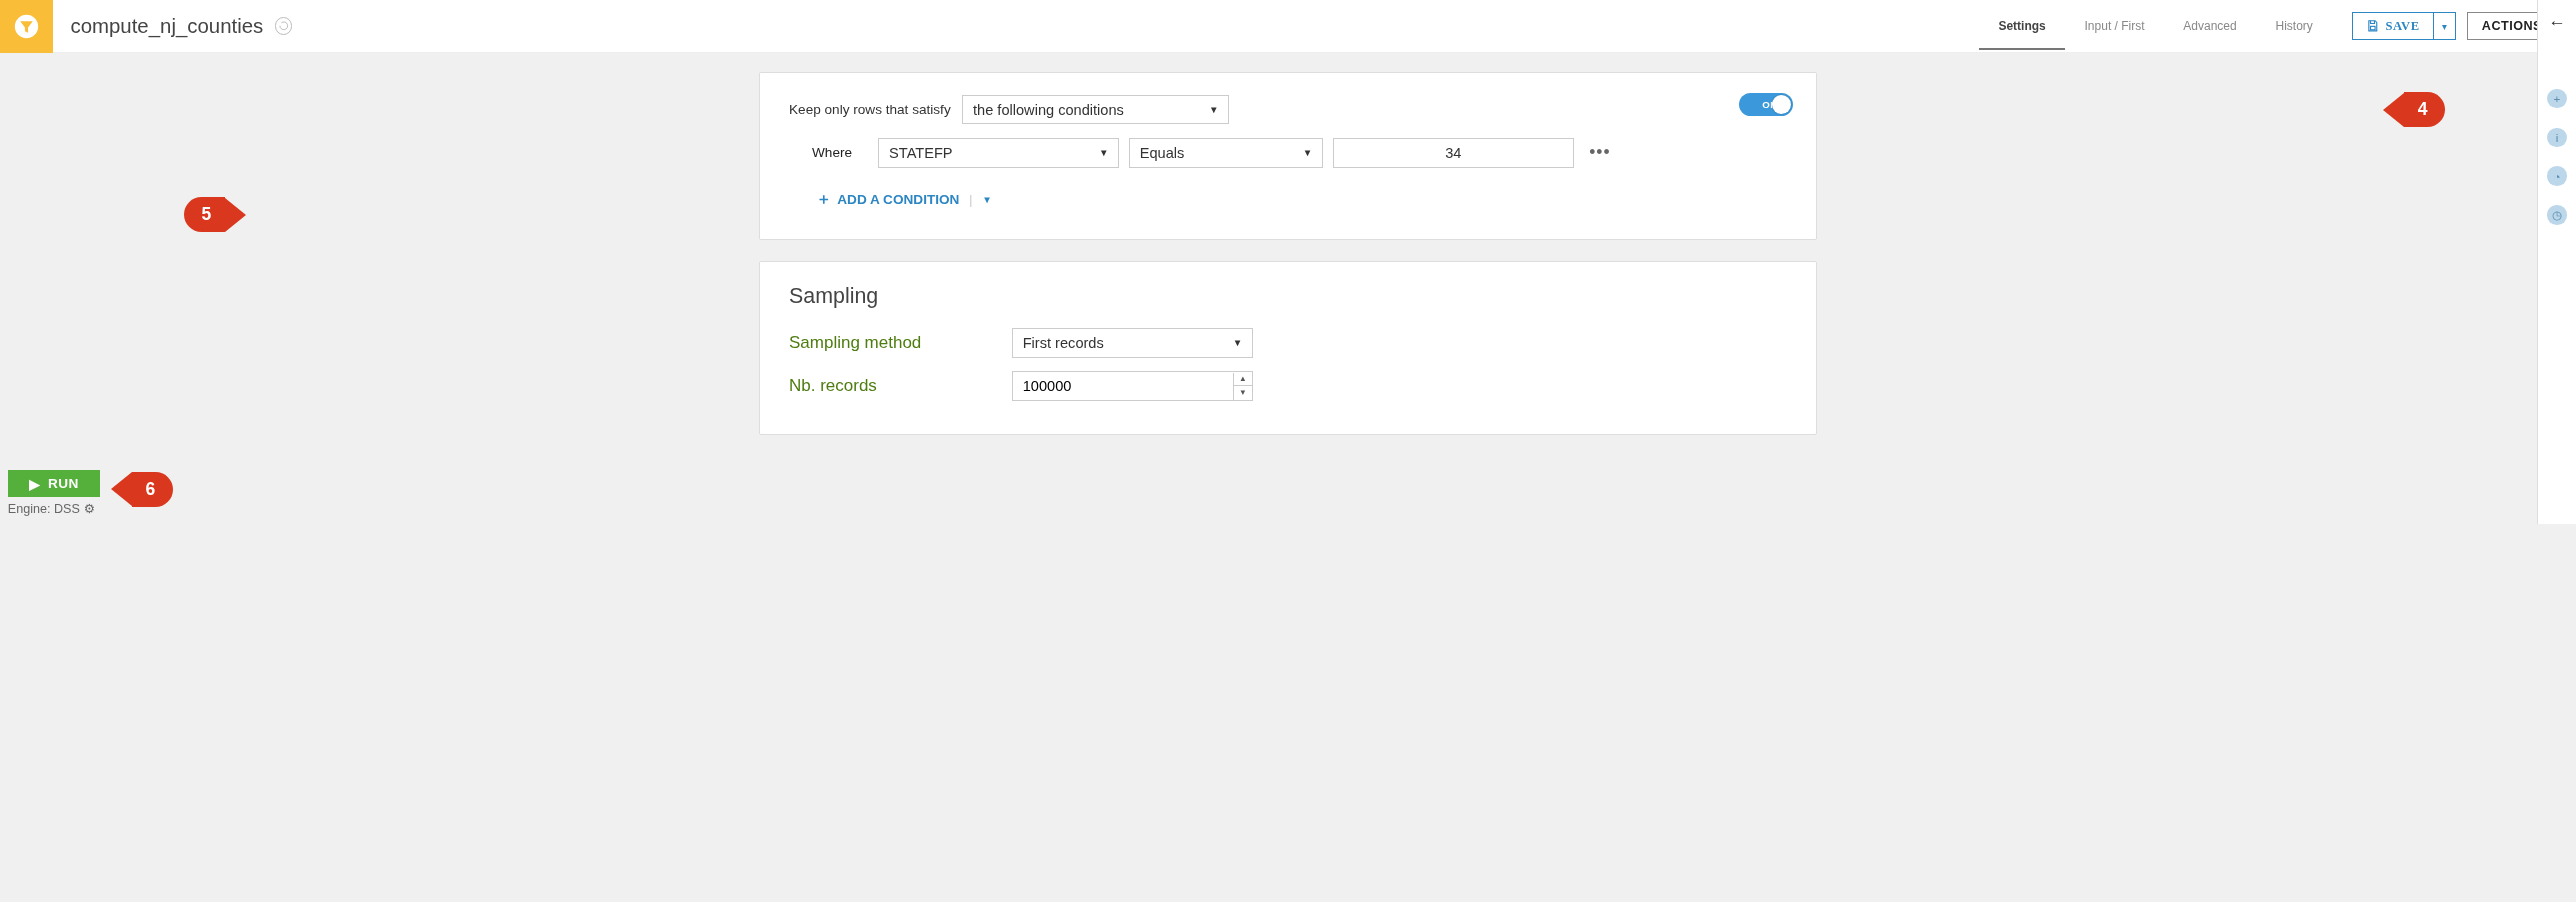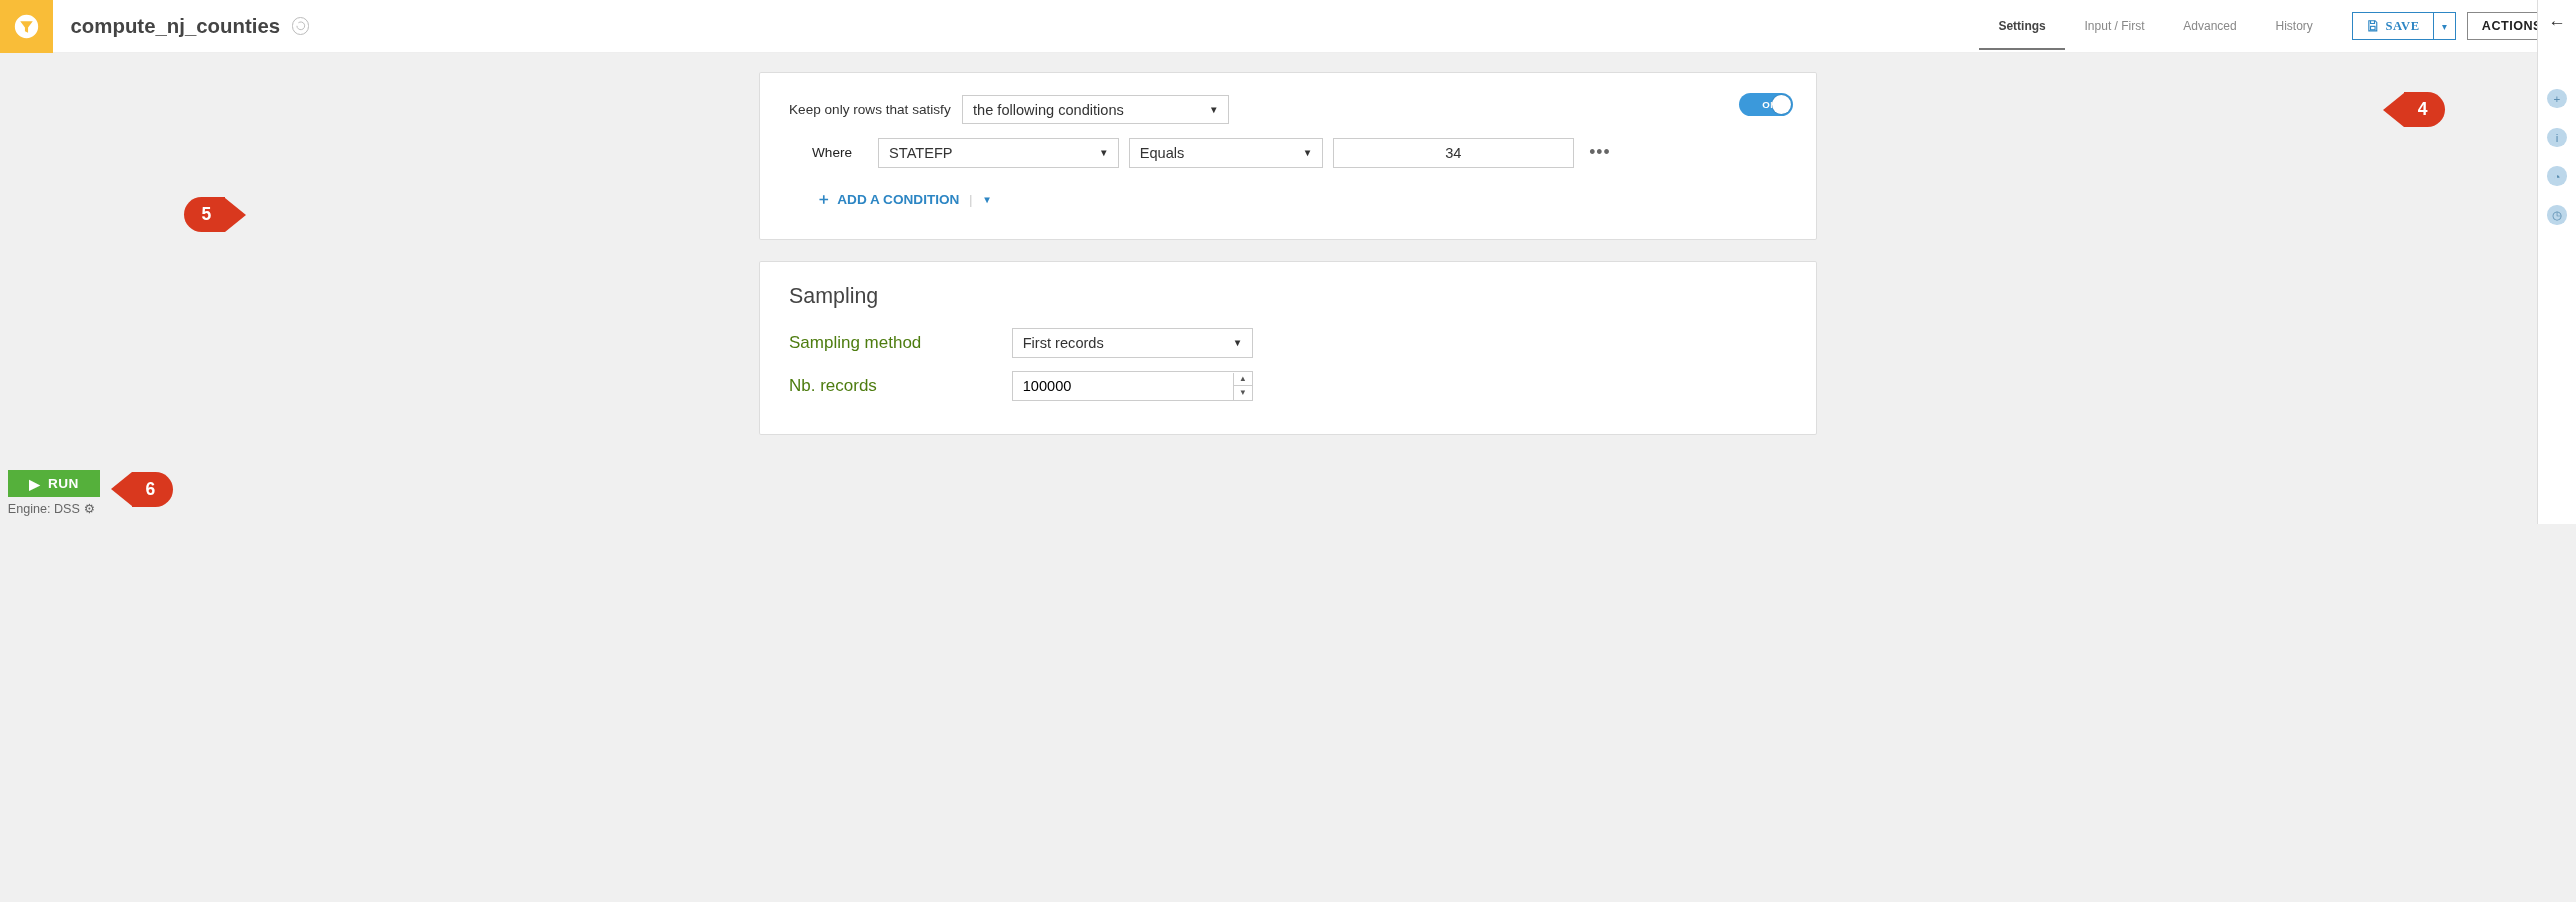--- a/index.html
+++ b/index.html
@@ -29,21 +29,21 @@
     height: 53px;
     background: #f9bd38;
     display: flex;
     align-items: center;
     justify-content: center;
     color: #fff;
   }
   .recipe-icon svg { width: 25px; height: 25px; }
   .recipe-title {
     font-size: 20.4px;
-    font-weight: 700;
+    font-weight: 400;
     color: #444;
     margin-left: 17.5px;
     text-align: right;
   }
   .refresh-icon {
     margin-left: 11.6px;
     width: 17.5px; height: 17.5px;
     border: 1px solid #bbb;
     border-radius: 50%;
     display: flex; align-items:center; justify-content:center;

